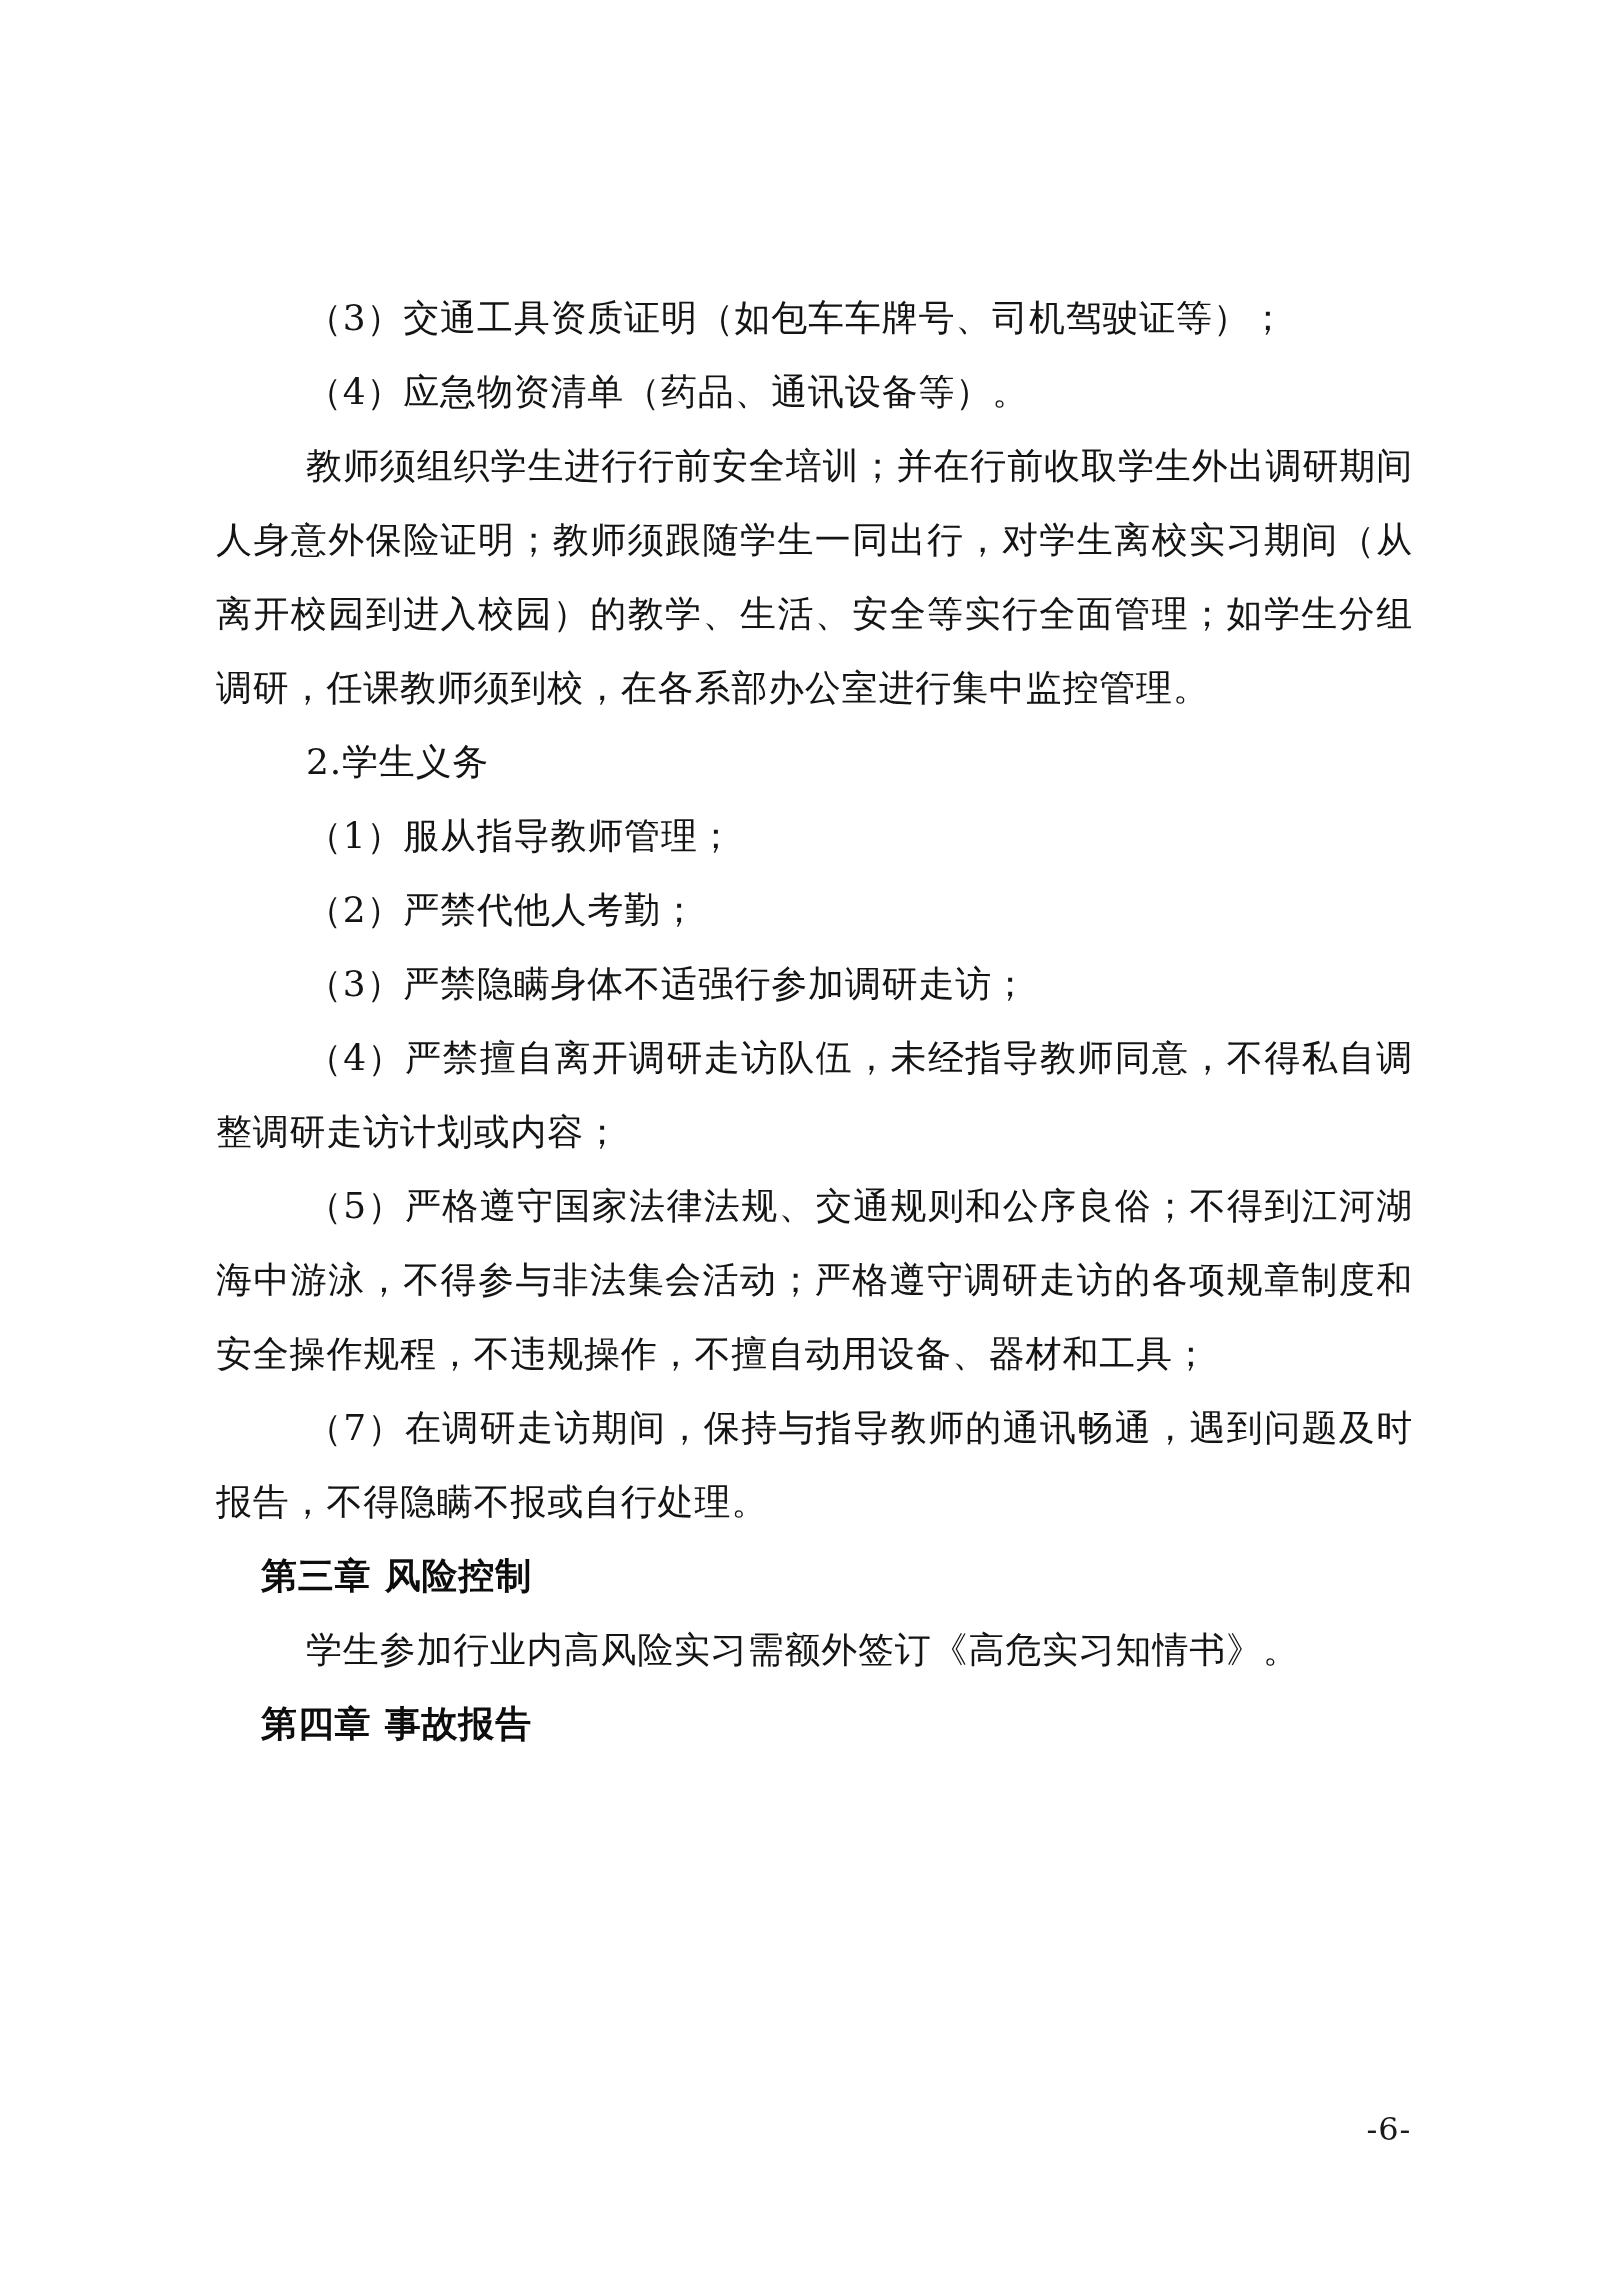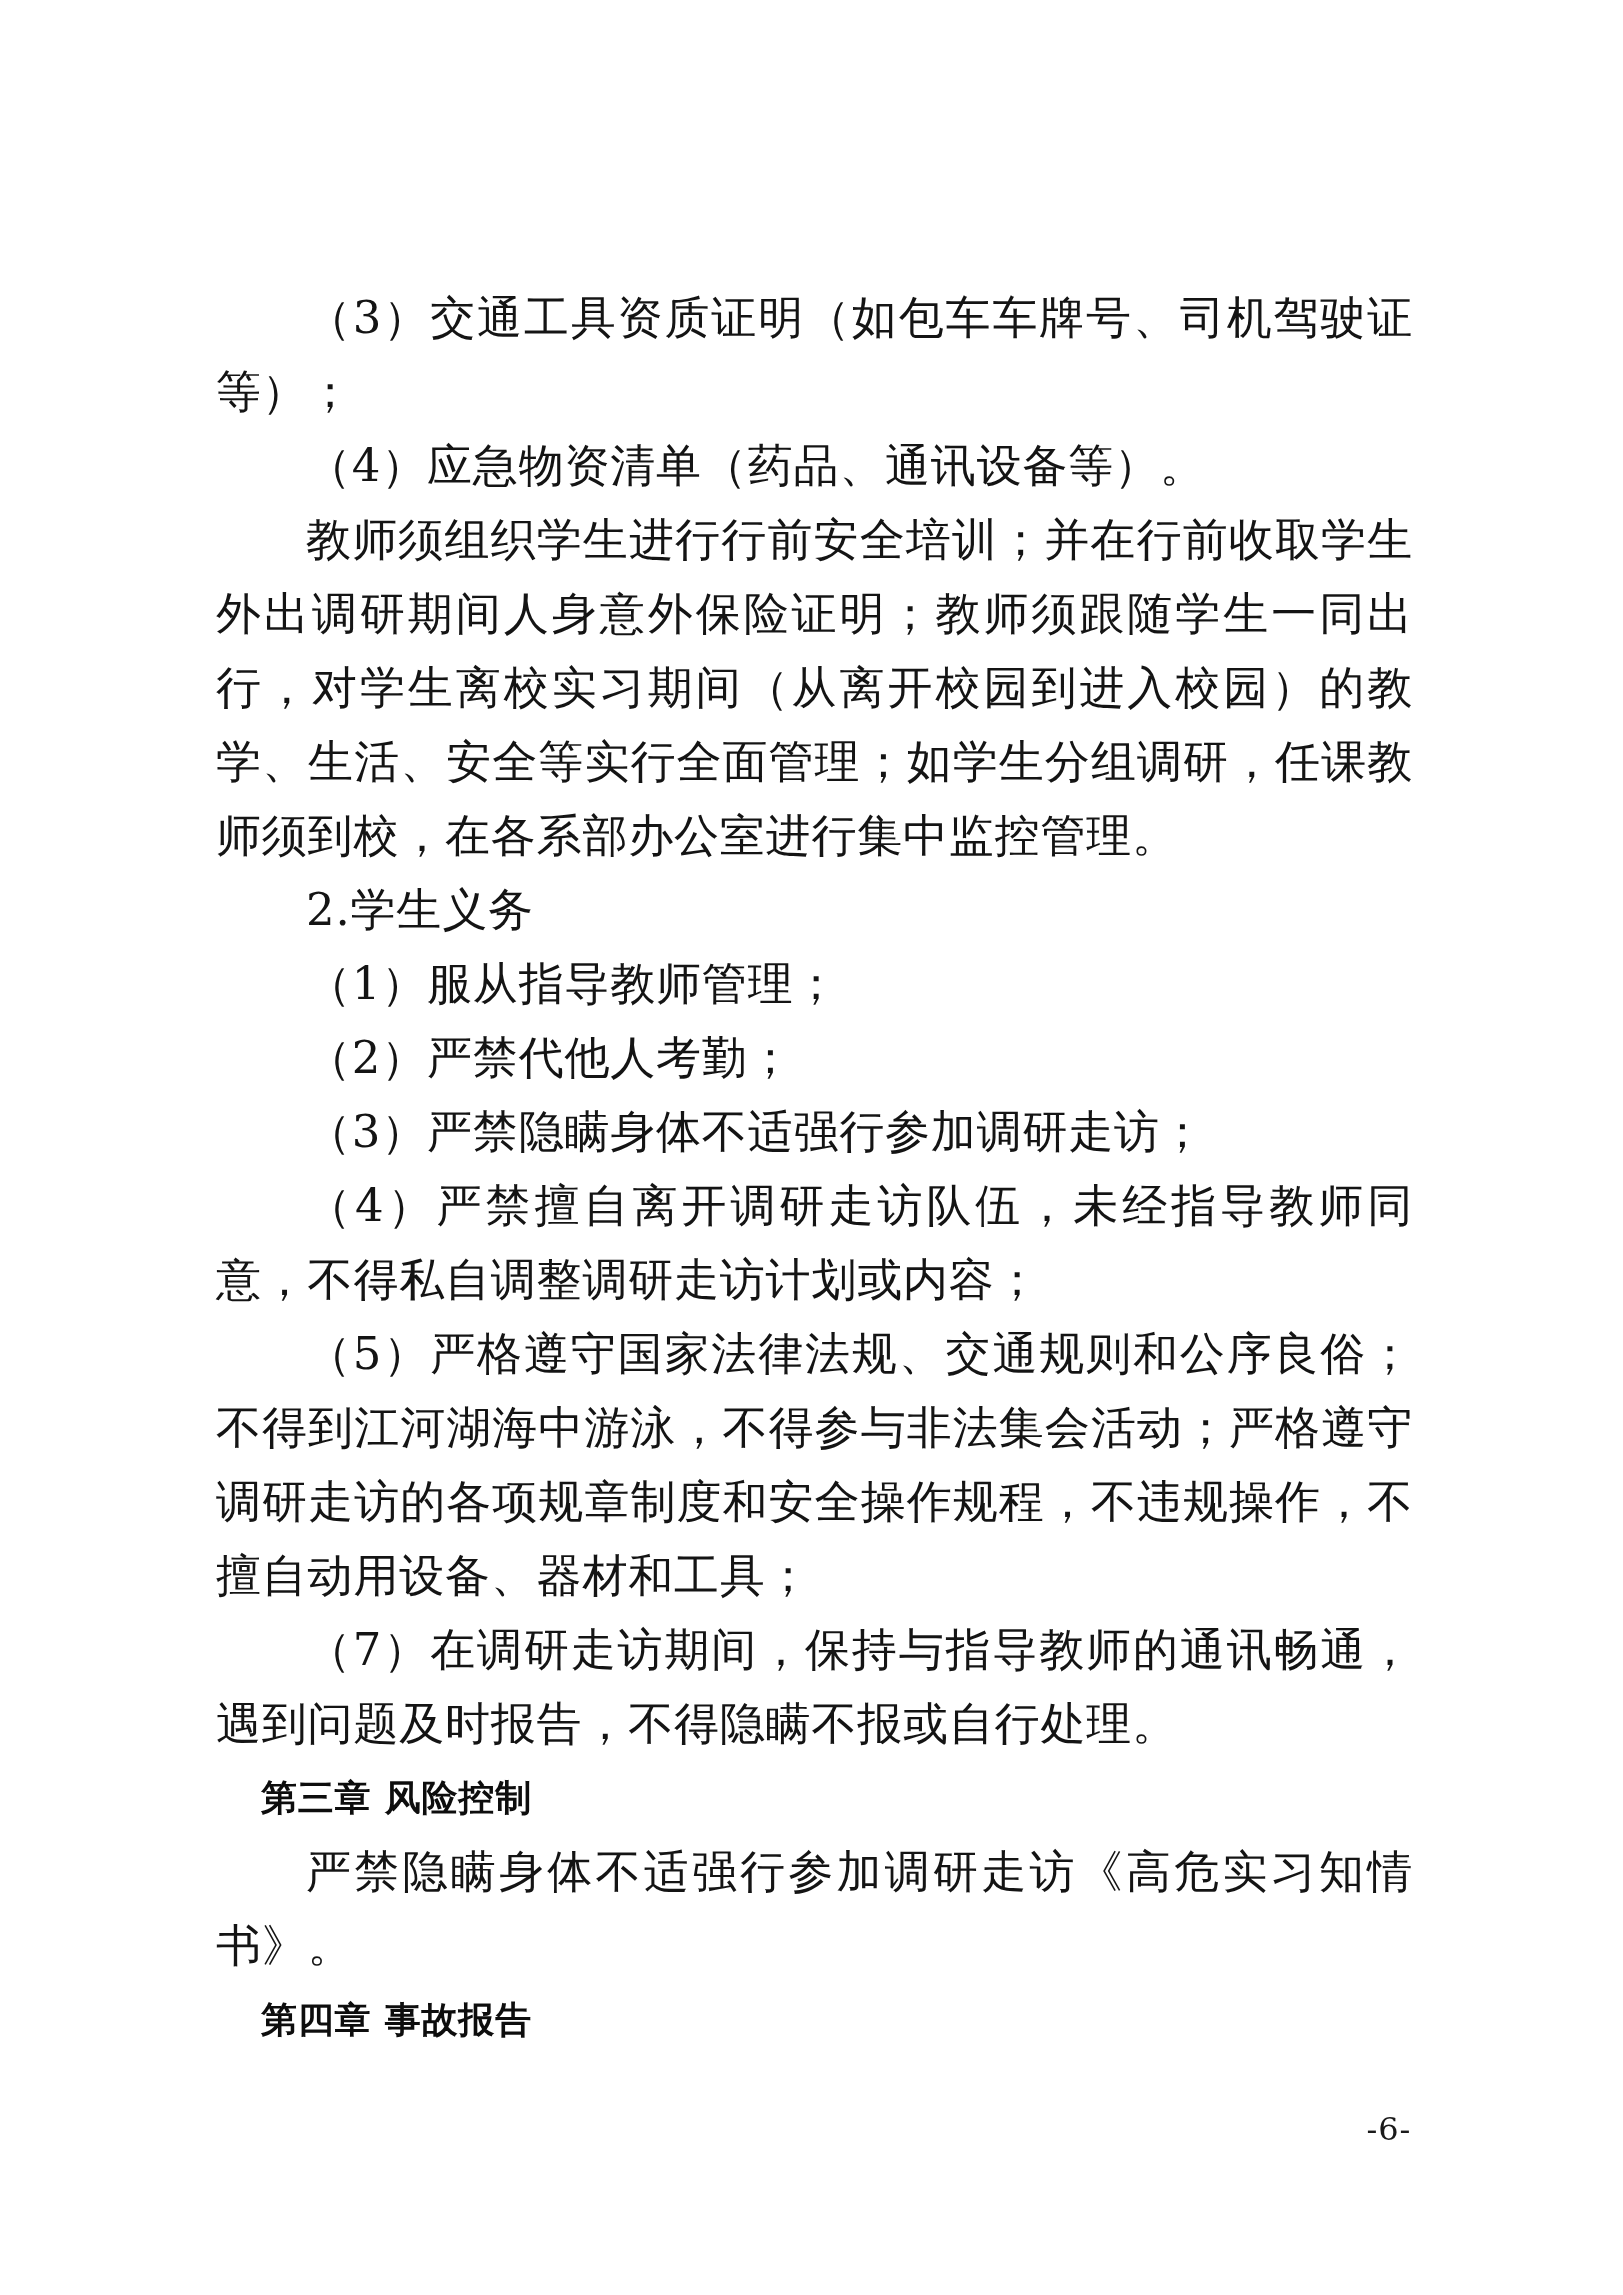--- a/index.html
+++ b/index.html
@@ -19,21 +19,21 @@
     box-sizing: border-box;
     overflow: hidden;
   }
   .content {
     position: absolute;
     left: 216px;
     top: 281px;
     width: 1197px;
   }
   .para {
-    font-size: 45px;
+    font-size: 36px;
     line-height: 74px;
     letter-spacing: 0.8px;
     text-align: justify;
     text-justify: inter-character;
     margin: 0 0 0 0;
     font-family: "DejaVu Serif", "Liberation Serif", serif;
     font-weight: 400;
     color: #141414;
   }
   .indent {
@@ -81,21 +81,21 @@
     <p class="para indent">（3）严禁隐瞒身体不适强行参加调研走访；</p>
 
     <p class="para indent">（4）严禁擅自离开调研走访队伍，未经指导教师同意，不得私自调整调研走访计划或内容；</p>
 
     <p class="para indent">（5）严格遵守国家法律法规、交通规则和公序良俗；不得到江河湖海中游泳，不得参与非法集会活动；严格遵守调研走访的各项规章制度和安全操作规程，不违规操作，不擅自动用设备、器材和工具；</p>
 
     <p class="para indent">（7）在调研走访期间，保持与指导教师的通讯畅通，遇到问题及时报告，不得隐瞒不报或自行处理。</p>
 
     <p class="heading">第三章  风险控制</p>
 
-    <p class="para indent">严禁隐瞒身体不适强行参加调研走访《高危实习知情书》。</p>
+    <p class="para indent">学生参加行业内高风险实习需额外签订《高危实习知情书》。</p>
 
     <p class="heading">第四章  事故报告</p>
 
   </div>
 
   <div class="pagenum">-6-</div>
 
 </div>
 
 

